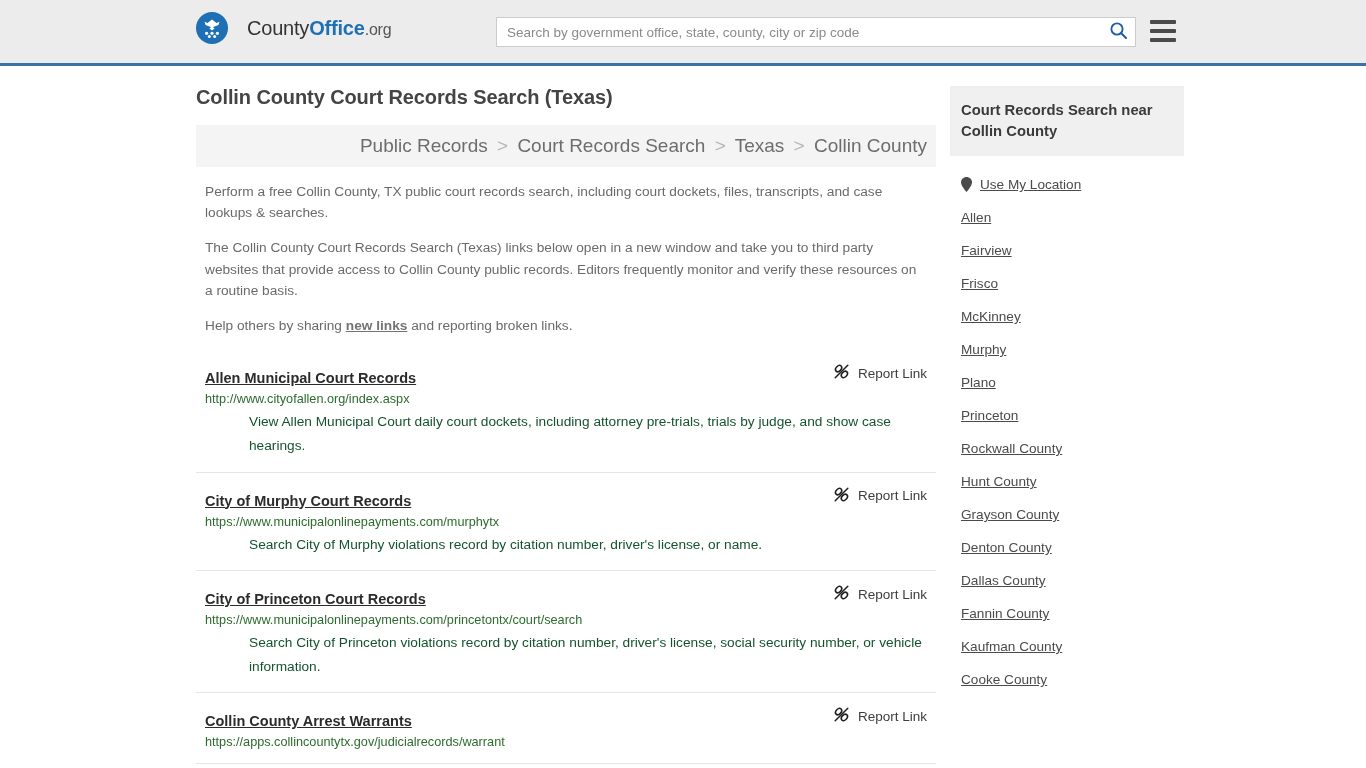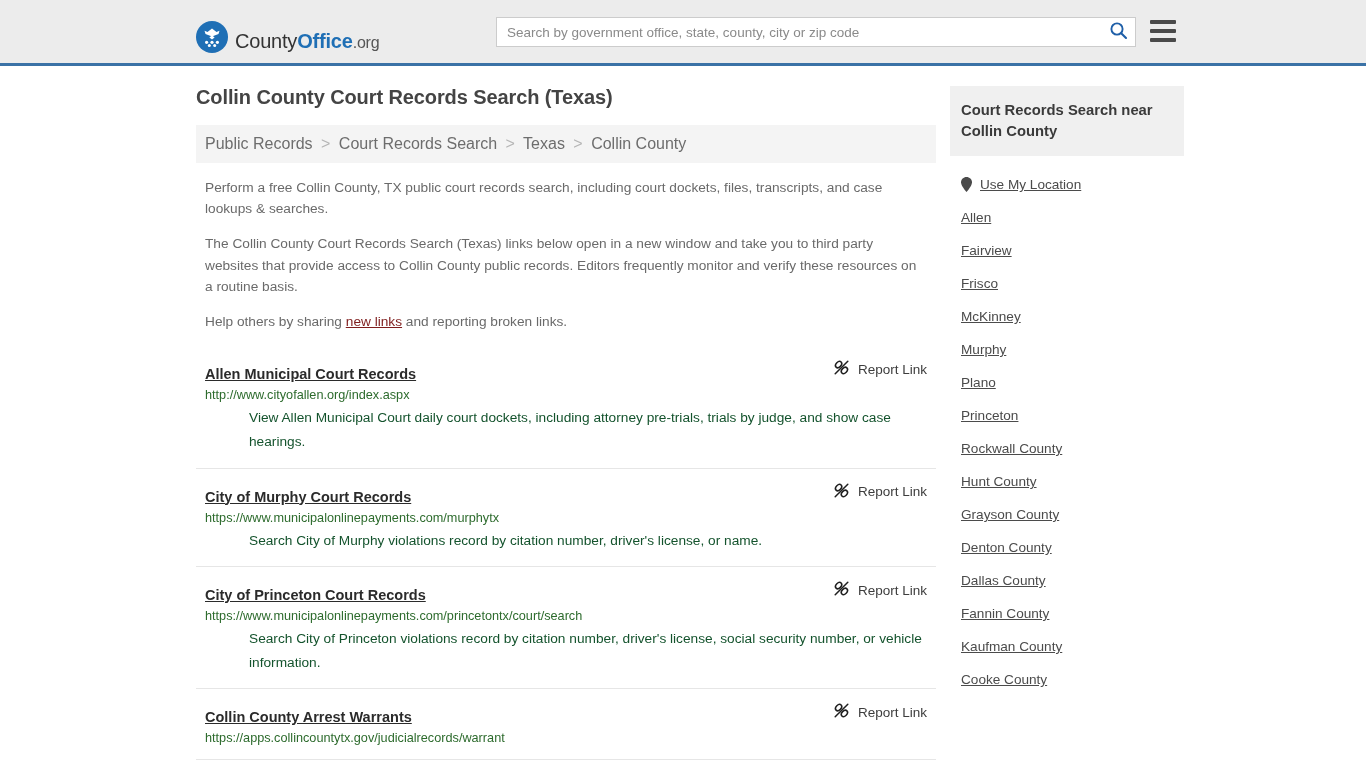--- a/index.html
+++ b/index.html
@@ -16,24 +16,24 @@
     position: relative;
     height: 66px;
     background: #ececec;
     border-bottom: 3px solid #3b72a6;
     display: flex;
     align-items: center;
   }
   .logo-wrap {
     position: absolute;
     left: 196px;
-    top: 21px;
-    display: flex;
-    align-items: flex-end;
-    gap: 7px;
+    top: 12px;
+    display: flex;
+    align-items: center;
+    gap: 19px;
     text-decoration: none;
   }
   .logo-mark { width: 32px; height: 32px; display: block; }
   .logo-text {
     font-size: 20px;
     color: #333333;
     letter-spacing: -0.2px;
     white-space: nowrap;
   }
   .logo-text .b { color: #1f6fb5; font-weight: bold; }
@@ -109,41 +109,42 @@
     font-size: 20px;
     font-weight: bold;
     color: #444444;
     margin: 0 0 16px 0;
     letter-spacing: -0.1px;
   }
 
   .breadcrumb {
     background: #f4f4f4;
     padding: 10px 9px;
-    font-size: 16px;
+    font-size: 19px;
     color: #6d6d6d;
     margin-bottom: 14px;
+    text-align: right;
   }
   .breadcrumb a {
     color: #6d6d6d;
     text-decoration: none;
   }
   .breadcrumb .sep { color: #b5b5b5; padding: 0 4px; }
 
   .intro p {
     margin: 0 0 14px 0;
     font-size: 13.7px;
     line-height: 1.55;
     color: #6a6a6a;
     padding: 0 9px;
   }
   .intro a {
-    color: #7f1d1d;
+    color: #737373;
     text-decoration: underline;
-    font-weight: normal;
+    font-weight: bold;
   }
 
   
   .link-list { margin-top: 10px; }
   .link-item {
     border-bottom: 1px solid #e6e6e6;
     padding: 12px 9px 14px 9px;
     position: relative;
   }
   .link-row {

